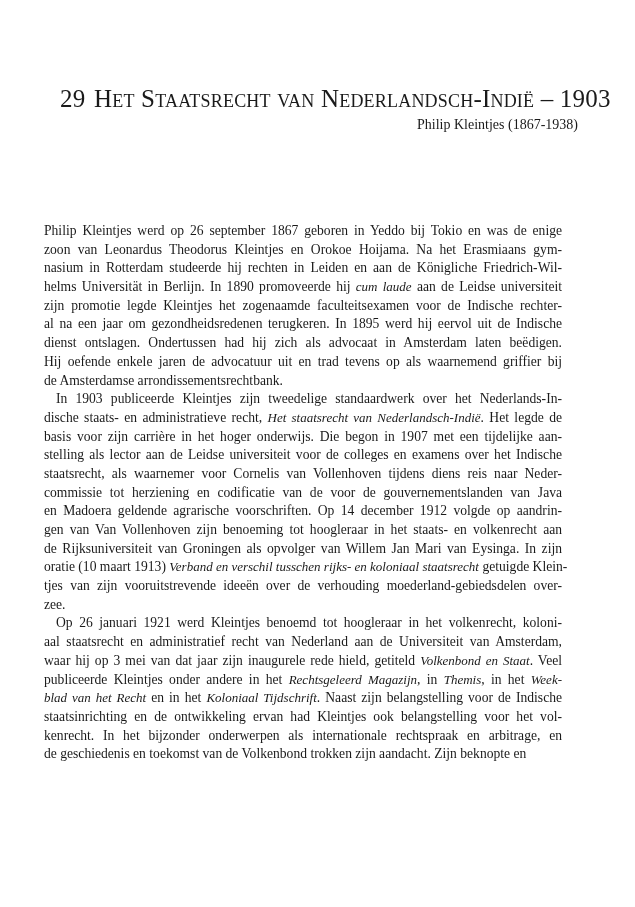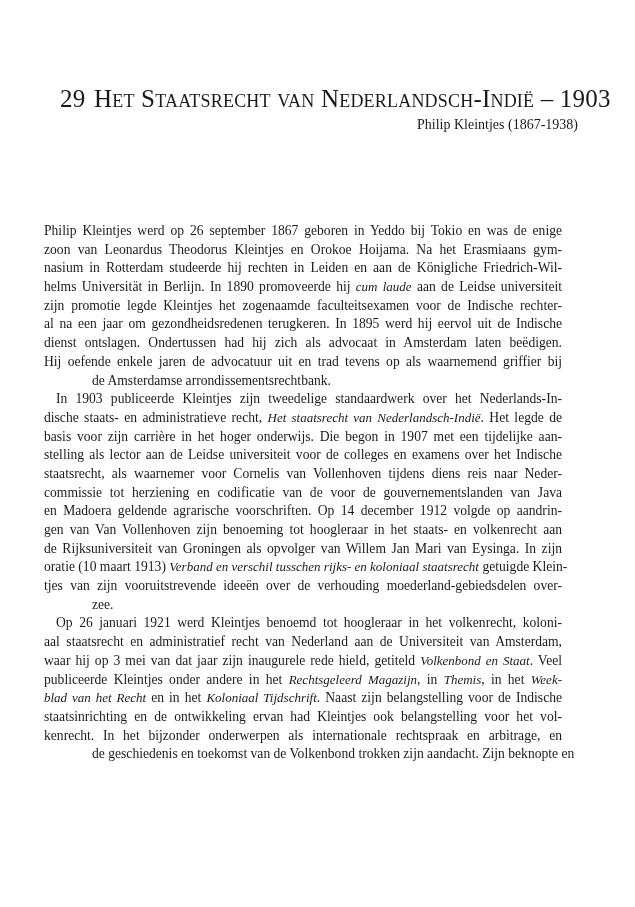--- a/index.html
+++ b/index.html
@@ -19,21 +19,21 @@
   }
   .body-text {
     position: absolute; left: 44px; top: 222px; width: 518px;
     font-family: "Liberation Serif", "DejaVu Serif", serif;
     font-size: 13.6px; line-height: 18.7px;
   }
   .line {
     display: block; height: 18.7px; white-space: nowrap;
     text-align: justify; text-align-last: justify; overflow: visible;
   }
-  .line.last { text-align-last: left; margin-left: 48px; }
+  .line.last { text-align-last: left; }
   .line.indent { text-indent: 12px; }
   .line em { font-style: italic; font-size: 13px; }
 </style>
 </head>
 <body>
 
 <div class="page">
   <div class="chapter-heading">
     <span class="chapter-number">29</span><span class="chapter-title">Het Staatsrecht van Nederlandsch-Indië – 1903</span>
   </div>

